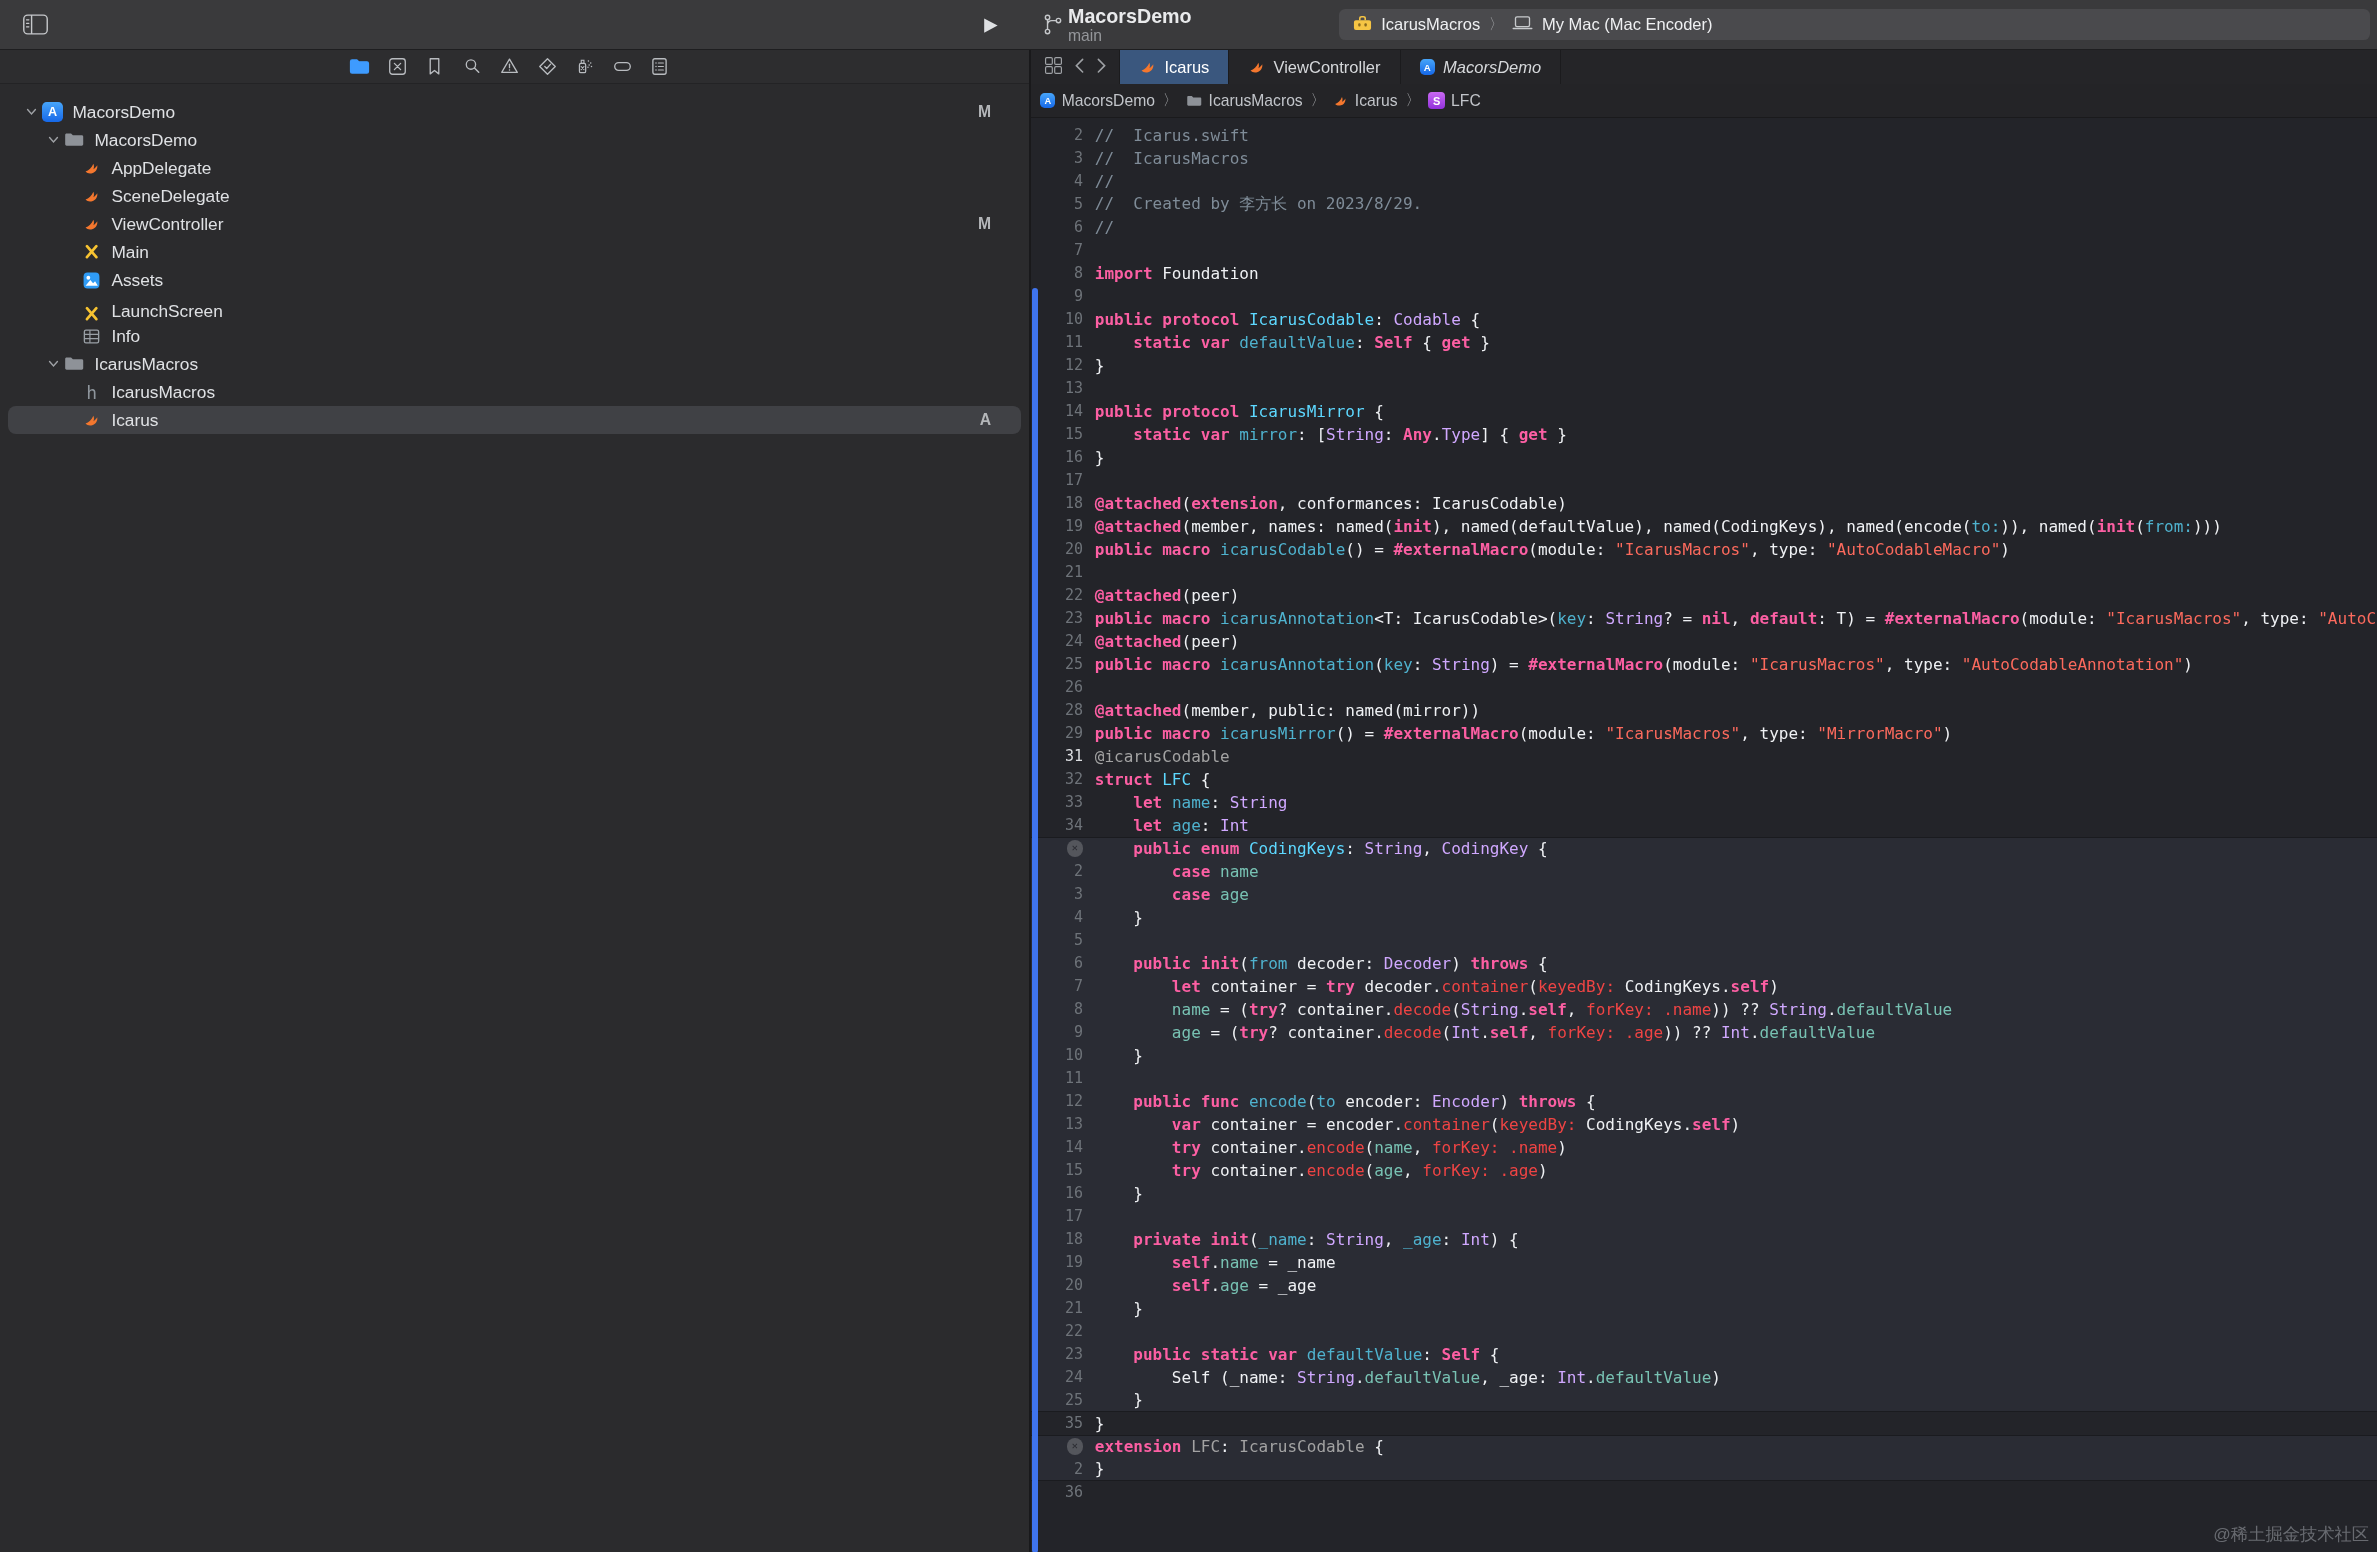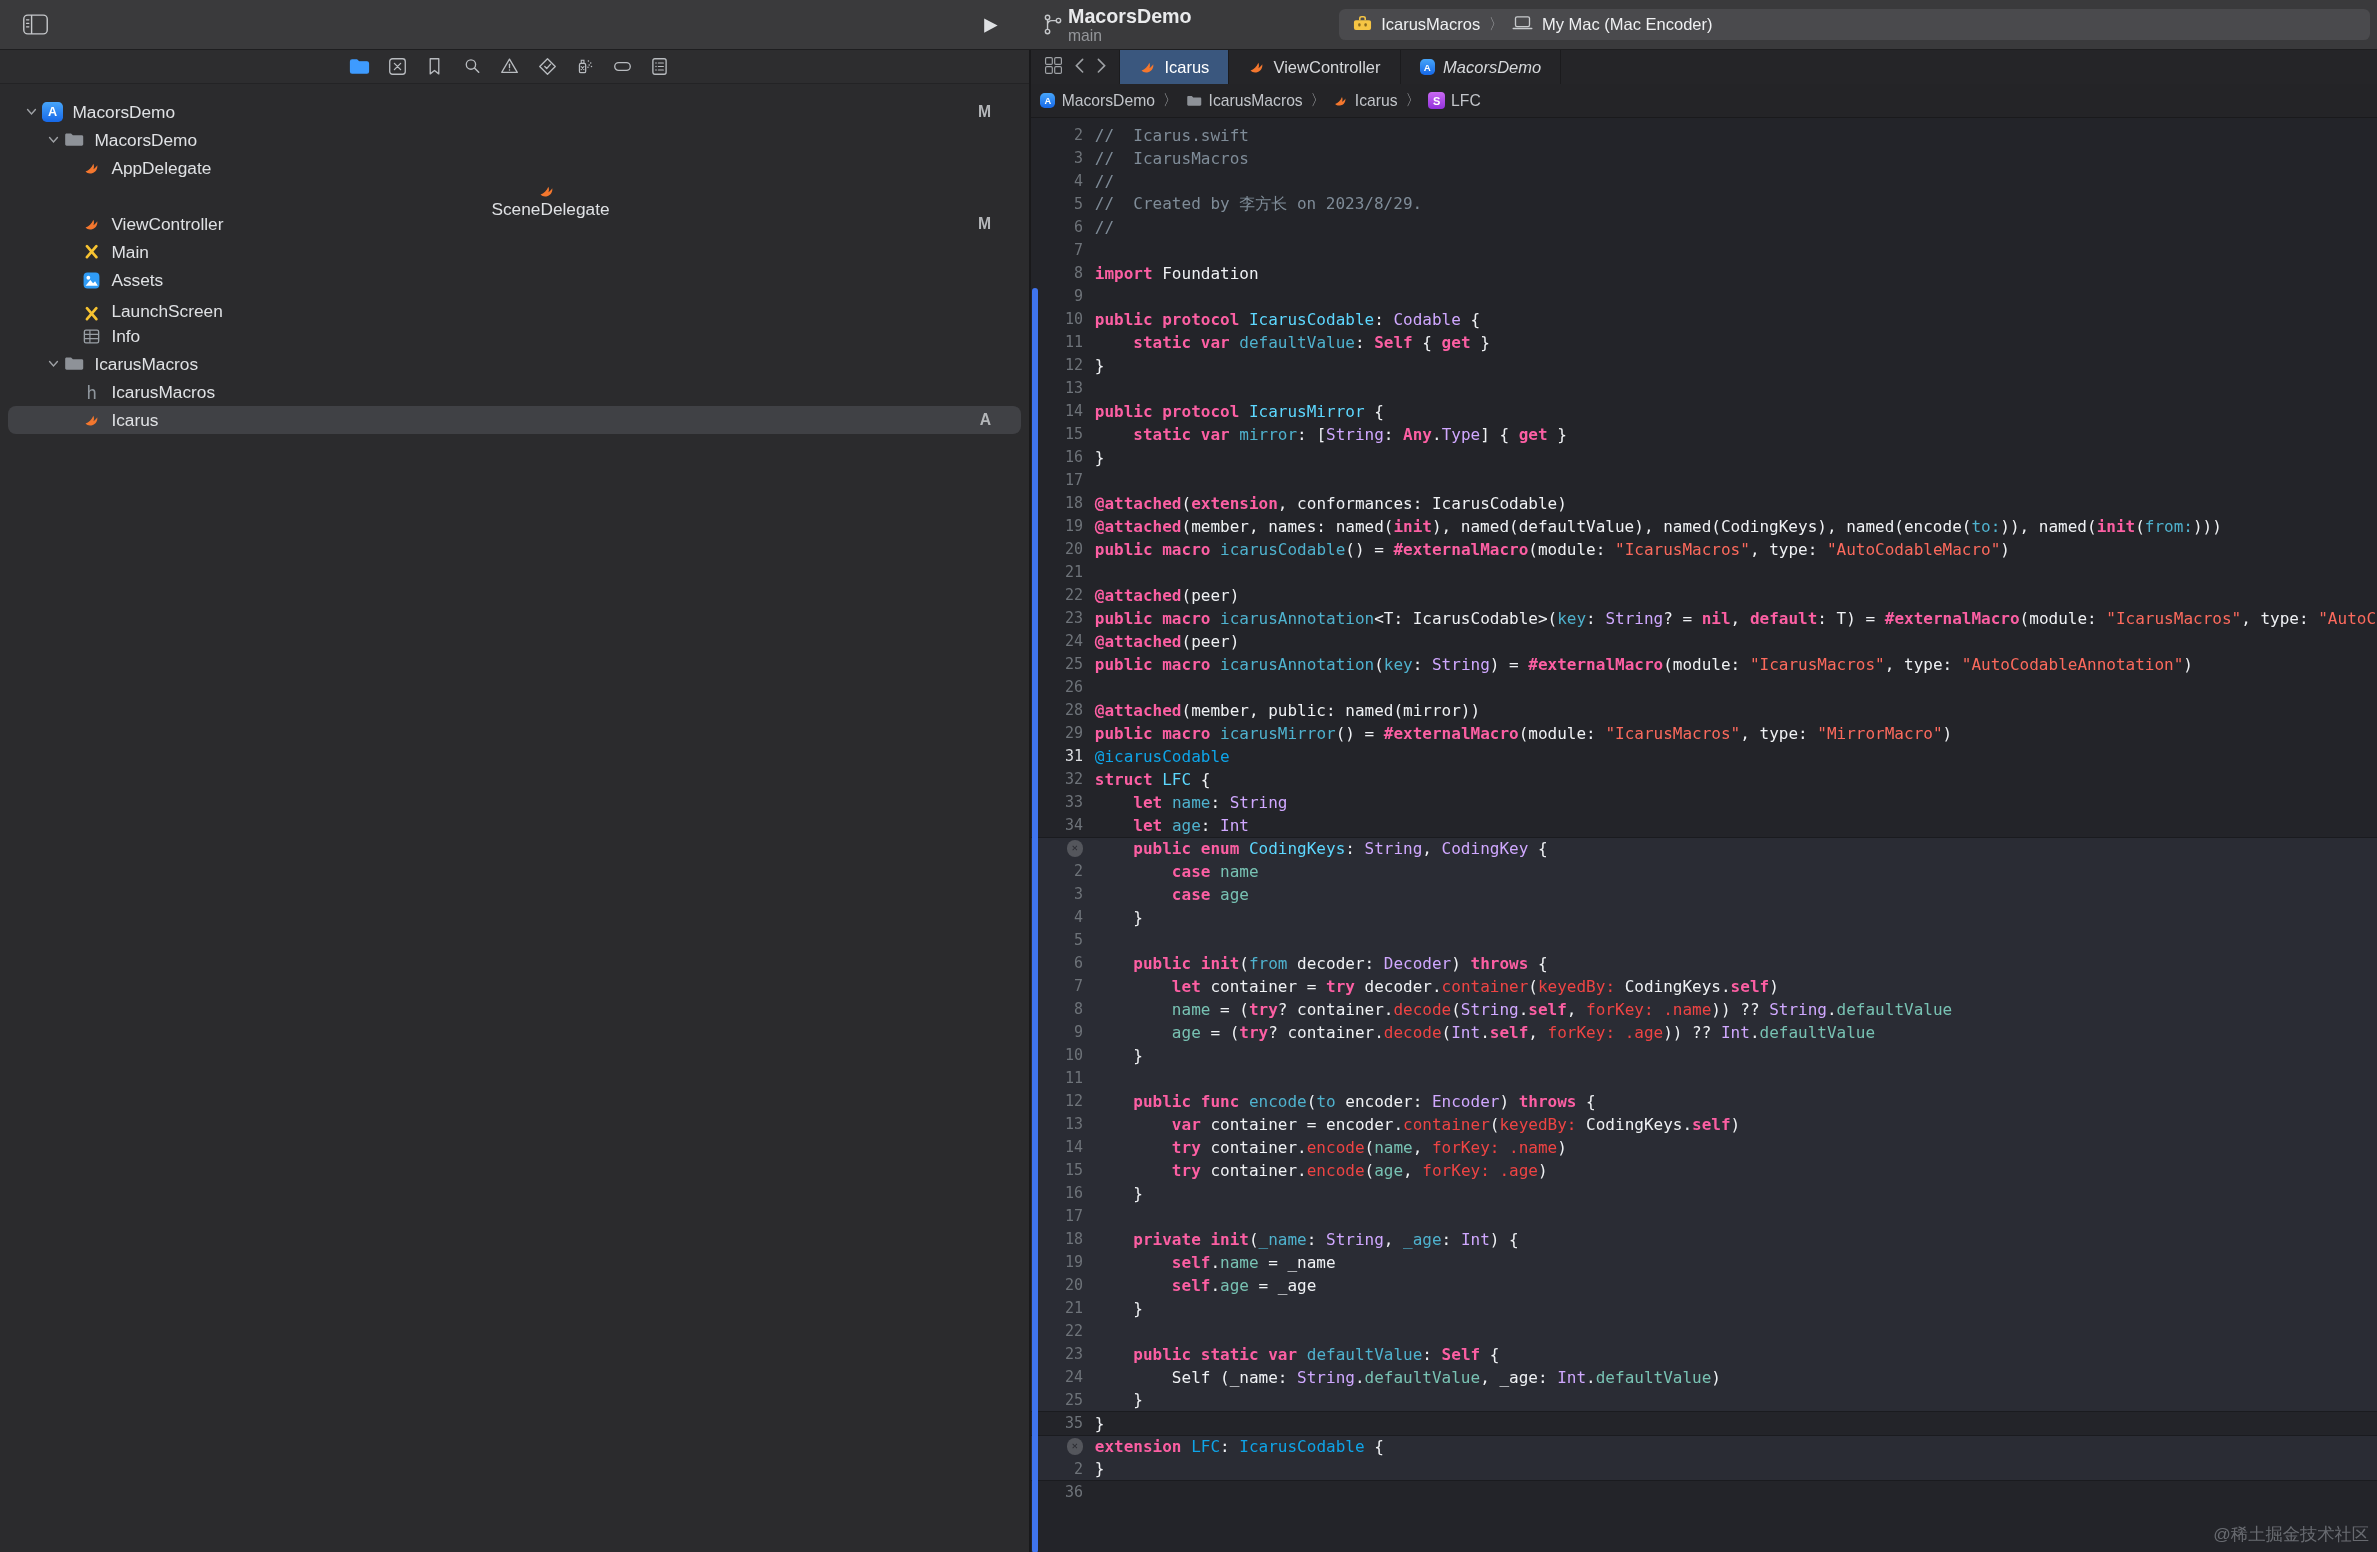--- a/index.html
+++ b/index.html
@@ -50,21 +50,21 @@
   .crow.bt{border-top:0.8px solid #1A1B1F;box-sizing:border-box;}
   .crow.bb{border-bottom:0.8px solid #1A1B1F;box-sizing:border-box;}
   .gut{width:52px;flex:0 0 52px;text-align:right;color:#6E7379;font-size:15px;
     font-family:"DejaVu Sans Mono","Liberation Mono",monospace;display:flex;justify-content:flex-end;align-items:center;}
   .gut.bright{color:#DCDEE1;}
   .mcirc{width:16.5px;height:16.5px;border-radius:50%;background:#54565C;color:#2A2B31;display:flex;
     align-items:center;justify-content:center;font-size:10.2px;font-weight:700;line-height:16.5px;}
   .ctext{margin-left:11.8px;}
   .sg-c{color:#7F8C98}.sg-k{color:#FC5FA3;font-weight:700}.sg-s{color:#FC6A5D}
   .sg-td{color:#5DD8FF}.sg-od{color:#4FB2CE}.sg-ts{color:#D0A8FF}.sg-ms{color:#ef4444}
-  .sg-pp{color:#78C2B3}.sg-pm{color:#0ea5e9}.sg-w{color:#EFF1F4}
+  .sg-pp{color:#78C2B3}.sg-pm{color:#a3a3a3}.sg-w{color:#EFF1F4}
   #watermark{right:7.9px;bottom:6.3px;color:rgba(200,205,212,.42);font-size:17.3px;}
   
   .appicon{border-radius:4.7px;background:linear-gradient(#47A5F9,#1668E8);color:#fff;display:flex;
     align-items:center;justify-content:center;font-weight:700;}
   .structbadge{width:16.5px;height:16.5px;border-radius:3.9px;background:linear-gradient(#C969F2,#9231DB);
     color:#fff;font-weight:700;font-size:11px;display:flex;align-items:center;justify-content:center;}
   .hletter{color:#8E959C;font-size:18px;font-family:"DejaVu Sans Mono",monospace;}
 </style>
 </head>
 <body>
@@ -195,21 +195,21 @@
       <span>MacorsDemo</span>
     </div>
     <div class="srow" style="padding-left: 72px;">
       <span class="ficon">
         <svg width="17.3" height="17.3" viewBox="0 0 22 22" fill="none" xmlns="http://www.w3.org/2000/svg">
           <path d="M3.2 16 C7.2 14.8 11.2 11.2 13.2 6 C14.2 8.4 14.2 10.8 13.2 12.9 C15 12 16.8 10.4 18.1 8 C18.9 12.7 16.2 16.8 11.7 18.1 C8.4 19 5.1 18.3 3.2 16 Z" fill="#F4772E"></path>
         </svg>
       </span>
       <span>AppDelegate</span>
     </div>
-    <div class="srow" style="padding-left: 72px; flex-direction: column;">
+    <div class="srow" style="padding-left: 72px;">
       <span class="ficon">
         <svg width="17.3" height="17.3" viewBox="0 0 22 22" fill="none" xmlns="http://www.w3.org/2000/svg">
           <path d="M3.2 16 C7.2 14.8 11.2 11.2 13.2 6 C14.2 8.4 14.2 10.8 13.2 12.9 C15 12 16.8 10.4 18.1 8 C18.9 12.7 16.2 16.8 11.7 18.1 C8.4 19 5.1 18.3 3.2 16 Z" fill="#F4772E"></path>
         </svg>
       </span>
       <span>SceneDelegate</span>
     </div>
     <div class="srow" style="padding-left: 72px;">
       <span class="ficon">
         <svg width="17.3" height="17.3" viewBox="0 0 22 22" fill="none" xmlns="http://www.w3.org/2000/svg">

